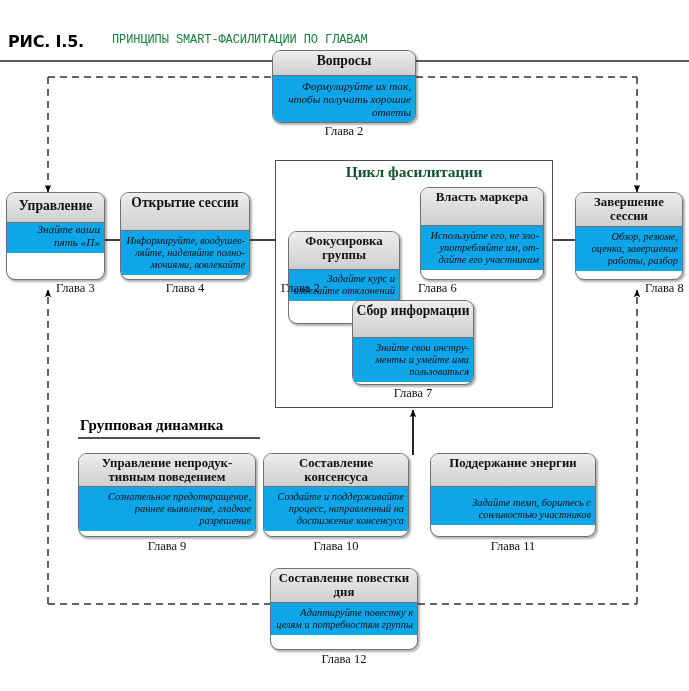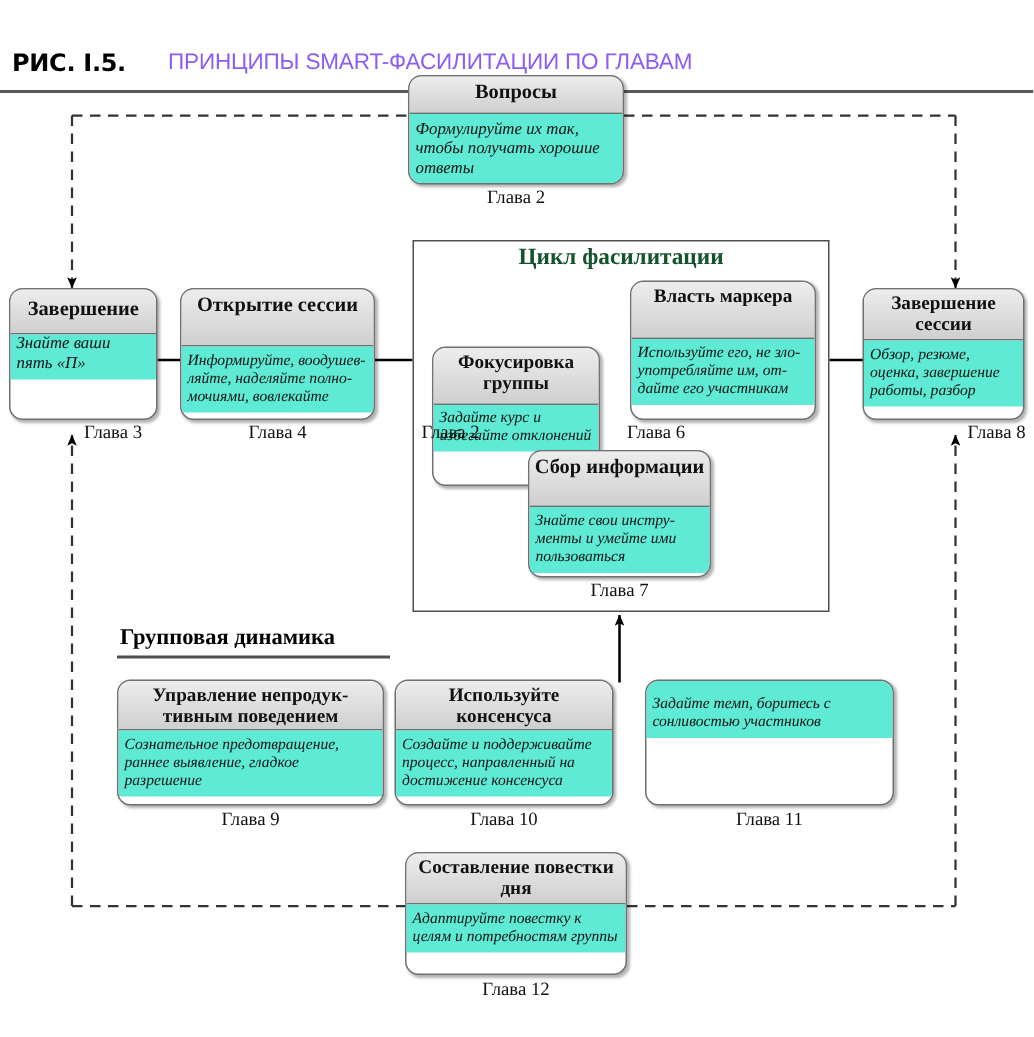--- a/index.html
+++ b/index.html
@@ -14,22 +14,22 @@
 
   
   .fig-header{position:absolute;left:0;top:0;width:689px;height:42px;margin-top:24px;}
   .fig-num{
     position:absolute;left:8px;top:8px;
     font-family:"DejaVu Sans", sans-serif;
     font-weight:bold;font-size:16px;letter-spacing:-.2px;color:#000;
   }
   .fig-title{
     position:absolute;left:112px;top:9px;
-    font-family:Liberation Sans, sans-serif;
-    font-weight:500;font-size:15px;color:#8b5cf6;letter-spacing:-.1px;
+    font-family:Liberation Mono, monospace;
+    font-weight:500;font-size:12px;color:#15803d;letter-spacing:-.1px;
   }
   .fig-rule{position:absolute;left:0;top:36px;width:689px;height:2px;background:#58595b;}
 
   
   svg.links{position:absolute;left:0;top:0;width:689px;height:691px;pointer-events:none;}
 
   
   .node{
     position:absolute;
     box-sizing:border-box;
@@ -47,22 +47,22 @@
     text-align:center;
     font-family:"Liberation Serif", serif;
     font-weight:bold;
     color:#111;
     line-height:1.08;
     padding:3px 3px 20px 3px;
   }
   .node .bd{
     box-sizing:border-box;
     width:100%;
-    background:#5eead4;
-    text-align:left;
+    background:#0ea5e9;
+    text-align:right;
     font-family:"Liberation Serif", serif;
     font-style:italic;
     color:#111;
     line-height:1.14;
     padding:4px 4px 4px 4px;
   }
   .chap{
     position:absolute;
     font-family:"Liberation Serif", serif;
     font-size:12.5px;color:#111;
@@ -144,21 +144,21 @@
   <div class="cycle-box" style="left:275px;top:160px;width:278px;height:248px;"></div>
   <div class="cycle-title" style="left:275px;top:163px;width:278px;">Цикл фасилитации</div>
 
   <div class="node" style="left:272px;top:50px;width:144px;height:73px;">
     <div class="hd s14" style="height:25px;">Вопросы</div>
     <div class="bd s11">Формулируйте их так, чтобы получать хорошие ответы</div>
   </div>
   <div class="chap" style="left:272px;top:124px;width:144px;">Глава 2</div>
 
   <div class="node" style="left:6px;top:192px;width:99px;height:88px;">
-    <div class="hd s14" style="height:30px;padding-top:6px;">Завершение</div>
+    <div class="hd s14" style="height:30px;padding-top:6px;">Управление</div>
     <div class="bd s11" style="padding-top:0;">Знайте ваши пять «П»</div>
   </div>
   <div class="chap" style="left:56px;top:281px;width:64px;text-align:left;">Глава 3</div>
 
   <div class="node" style="left:120px;top:192px;width:130px;height:88px;">
     <div class="hd s14" style="height:38px;">Открытие сессии</div>
     <div class="bd s10">Информируйте, воодушев­ляйте, наделяйте полно­мочиями, вовлекайте</div>
   </div>
   <div class="chap" style="left:120px;top:281px;width:130px;">Глава 4</div>
 
@@ -189,26 +189,27 @@
   <div class="gd-title" style="left:80px;top:417px;">Групповая динамика</div>
   <div class="gd-rule" style="left:78px;top:437px;width:182px;"></div>
 
   <div class="node" style="left:78px;top:453px;width:178px;height:84px;">
     <div class="hd s13" style="height:33px;">Управление непродук­тивным поведением</div>
     <div class="bd s10">Сознательное предотвращение, раннее выявление, гладкое разрешение</div>
   </div>
   <div class="chap" style="left:78px;top:539px;width:178px;">Глава 9</div>
 
   <div class="node" style="left:263px;top:453px;width:146px;height:84px;">
-    <div class="hd s13" style="height:33px;">Используйте консенсуса</div>
+    <div class="hd s13" style="height:33px;">Составление консенсуса</div>
     <div class="bd s10">Создайте и поддерживайте процесс, направленный на достижение консенсуса</div>
   </div>
   <div class="chap" style="left:263px;top:539px;width:146px;">Глава 10</div>
 
   <div class="node" style="left:430px;top:453px;width:166px;height:84px;">
+    <div class="hd s13" style="height:33px;">Поддержание энергии</div>
     <div class="bd s10" style="padding-top:10px;">Задайте темп, боритесь с сонливостью участников</div>
   </div>
   <div class="chap" style="left:430px;top:539px;width:166px;">Глава 11</div>
 
   <div class="node" style="left:270px;top:568px;width:148px;height:82px;">
     <div class="hd s13" style="height:34px;">Составление повестки дня</div>
     <div class="bd s10">Адаптируйте повестку к целям и потребностям группы</div>
   </div>
   <div class="chap" style="left:270px;top:652px;width:148px;">Глава 12</div>
 

